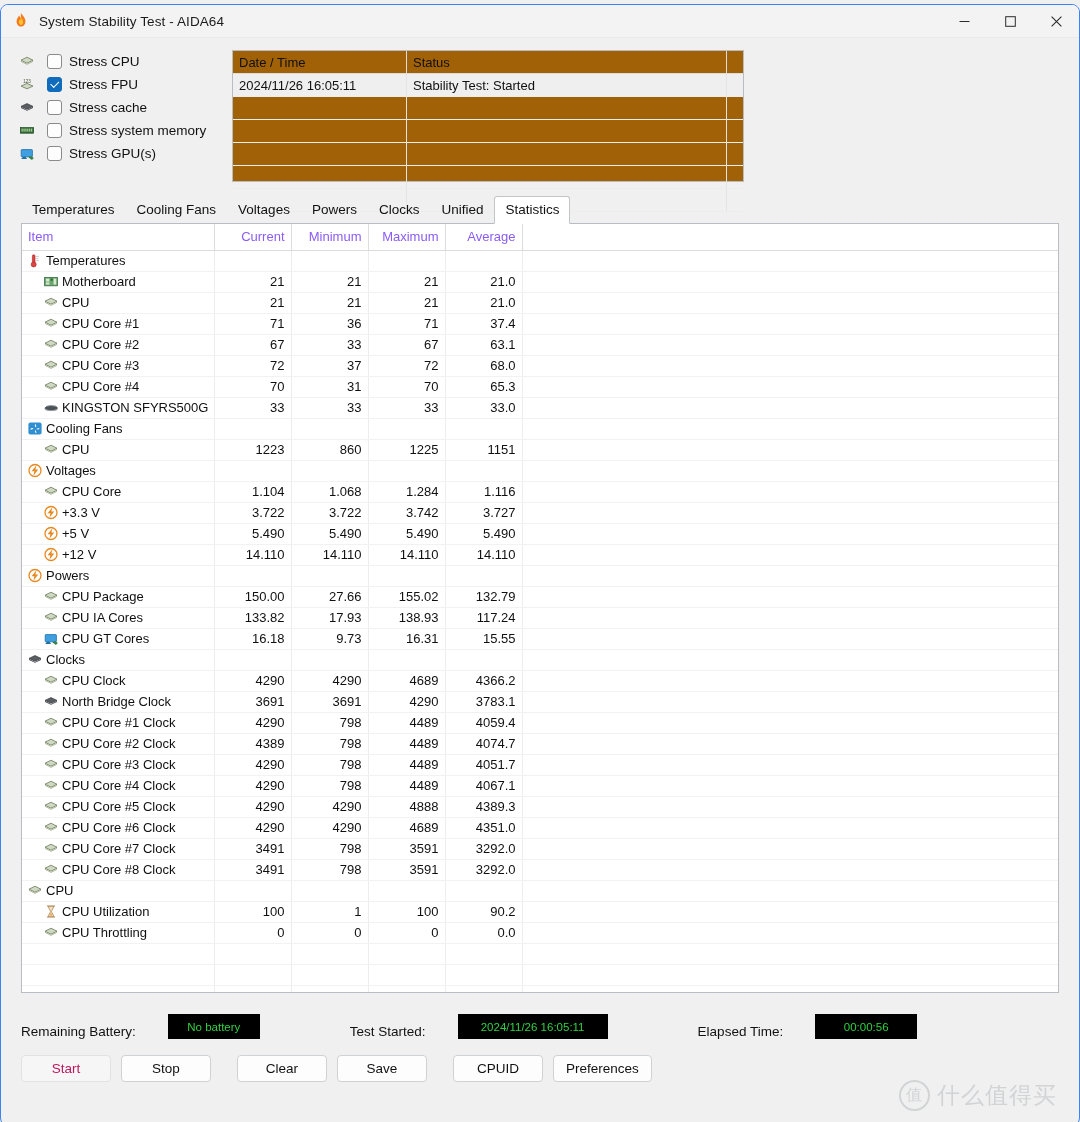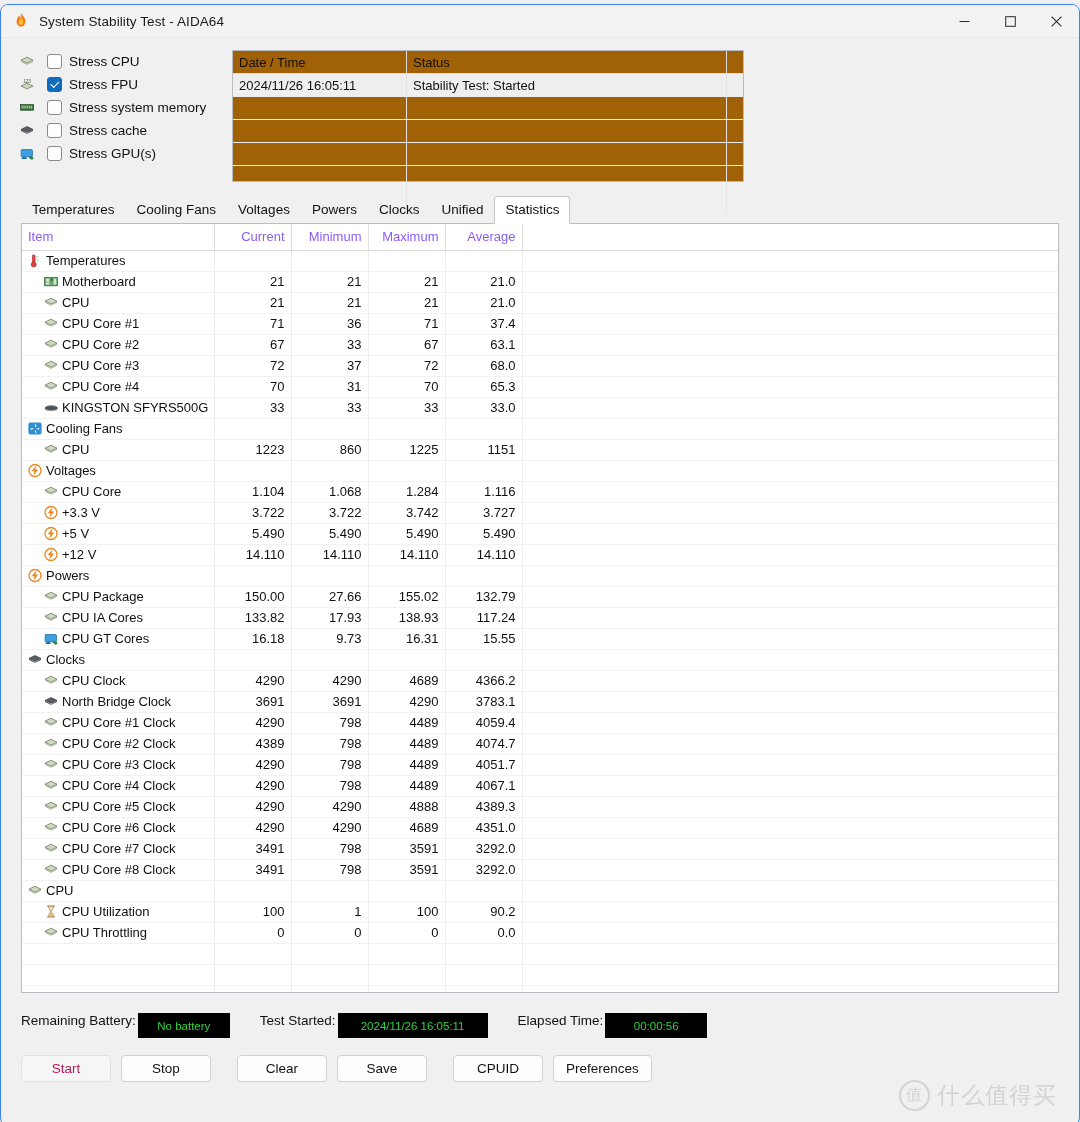--- a/index.html
+++ b/index.html
@@ -113,21 +113,21 @@
     box-sizing: border-box; white-space: nowrap;
   }
   table.stats td.item { text-align: left; padding: 0 0 0 4px; }
   table.stats td.rest { border-right: none; }
   .cellflex { display: flex; align-items: center; }
   .cellflex.ind { padding-left: 16px; }
   .rowico { width: 17px; height: 16px; flex: none; display: flex; align-items: center; justify-content: center; margin-right: 3px; }
   .rowtext { font-size: 13px; color: #101010; white-space: nowrap; }
   
   .statusbar {
-    display: flex; align-items: flex-start; margin: 20px 0 0 20px; height: 26px;
+    display: flex; align-items: flex-end; margin: 20px 0 0 20px; height: 26px; gap: 30px;
   }
   .sb-label { font-size: 13.5px; color: #111; }
   .sb-box {
     background: #000; color: #2fd142; font-size: 11.5px;
     display: flex; align-items: center; justify-content: center;
     height: 25px; margin-left: 2px; font-family: "Liberation Sans", sans-serif;
   }
   .sb-gap { width: 30px; }
   
   .btnrow { display: flex; align-items: center; margin: 16px 0 0 20px; }
@@ -203,43 +203,43 @@
               <text x="8" y="5.6" font-size="4.6" fill="#4a5a3a" text-anchor="middle" font-family="Liberation Sans">123</text>
               <path d="M8 6.4 L14 9.1 L8 11.8 L2 9.1 Z" fill="#cfd8c2" stroke="#6b7a5a" stroke-width="0.8"></path>
             </svg>
           </span>
           <span class="cbox on"></span>
           <span class="opt-label">Stress FPU</span>
         </div>
         <div class="opt-row">
           <span class="opt-ico">
             <svg width="16" height="15" viewBox="0 0 16 15">
+              <path d="M8 3.6 L14 6.4 L8 9.2 L2 6.4 Z" fill="#5b5f63" stroke="#33373a" stroke-width="0.7"></path>
+              <path d="M2 7.1 L8 9.9 L14 7.1 L14 8 L8 10.8 L2 8 Z" fill="#3d4145"></path>
+            </svg>
+          </span>
+          <span class="cbox"></span>
+          <span class="opt-label">Stress cache</span>
+        </div>
+        <div class="opt-row">
+          <span class="opt-ico">
+            <svg width="16" height="15" viewBox="0 0 16 15">
               <rect x="1.4" y="4.6" width="13.2" height="5.6" fill="#2f6b36" stroke="#1d4a23" stroke-width="0.7"></rect>
               <g fill="#b9d6a0">
                 <rect x="2.6" y="5.6" width="1.1" height="3"></rect>
                 <rect x="4.5" y="5.6" width="1.1" height="3"></rect>
                 <rect x="6.4" y="5.6" width="1.1" height="3"></rect>
                 <rect x="8.3" y="5.6" width="1.1" height="3"></rect>
                 <rect x="10.2" y="5.6" width="1.1" height="3"></rect>
                 <rect x="12.1" y="5.6" width="1.1" height="3"></rect>
               </g>
             </svg>
           </span>
           <span class="cbox"></span>
           <span class="opt-label">Stress system memory</span>
-        </div>
-        <div class="opt-row">
-          <span class="opt-ico">
-            <svg width="16" height="15" viewBox="0 0 16 15">
-              <path d="M8 3.6 L14 6.4 L8 9.2 L2 6.4 Z" fill="#5b5f63" stroke="#33373a" stroke-width="0.7"></path>
-              <path d="M2 7.1 L8 9.9 L14 7.1 L14 8 L8 10.8 L2 8 Z" fill="#3d4145"></path>
-            </svg>
-          </span>
-          <span class="cbox"></span>
-          <span class="opt-label">Stress cache</span>
         </div>
         <div class="opt-row">
           <span class="opt-ico">
             <svg width="16" height="15" viewBox="0 0 16 15">
               <rect x="2.2" y="3.6" width="11.2" height="7.2" rx="0.7" fill="#3f9fe0" stroke="#1e6ea8" stroke-width="0.8"></rect>
               <path d="M4 10.8 L2.2 13 L8 13 L6.6 10.8 Z" fill="#1e6ea8"></path>
               <path d="M10 11 L13.4 13.6 M11.6 10.4 L14.4 12.6" stroke="#2b7d3a" stroke-width="1.3"></path>
             </svg>
           </span>
           <span class="cbox"></span>

